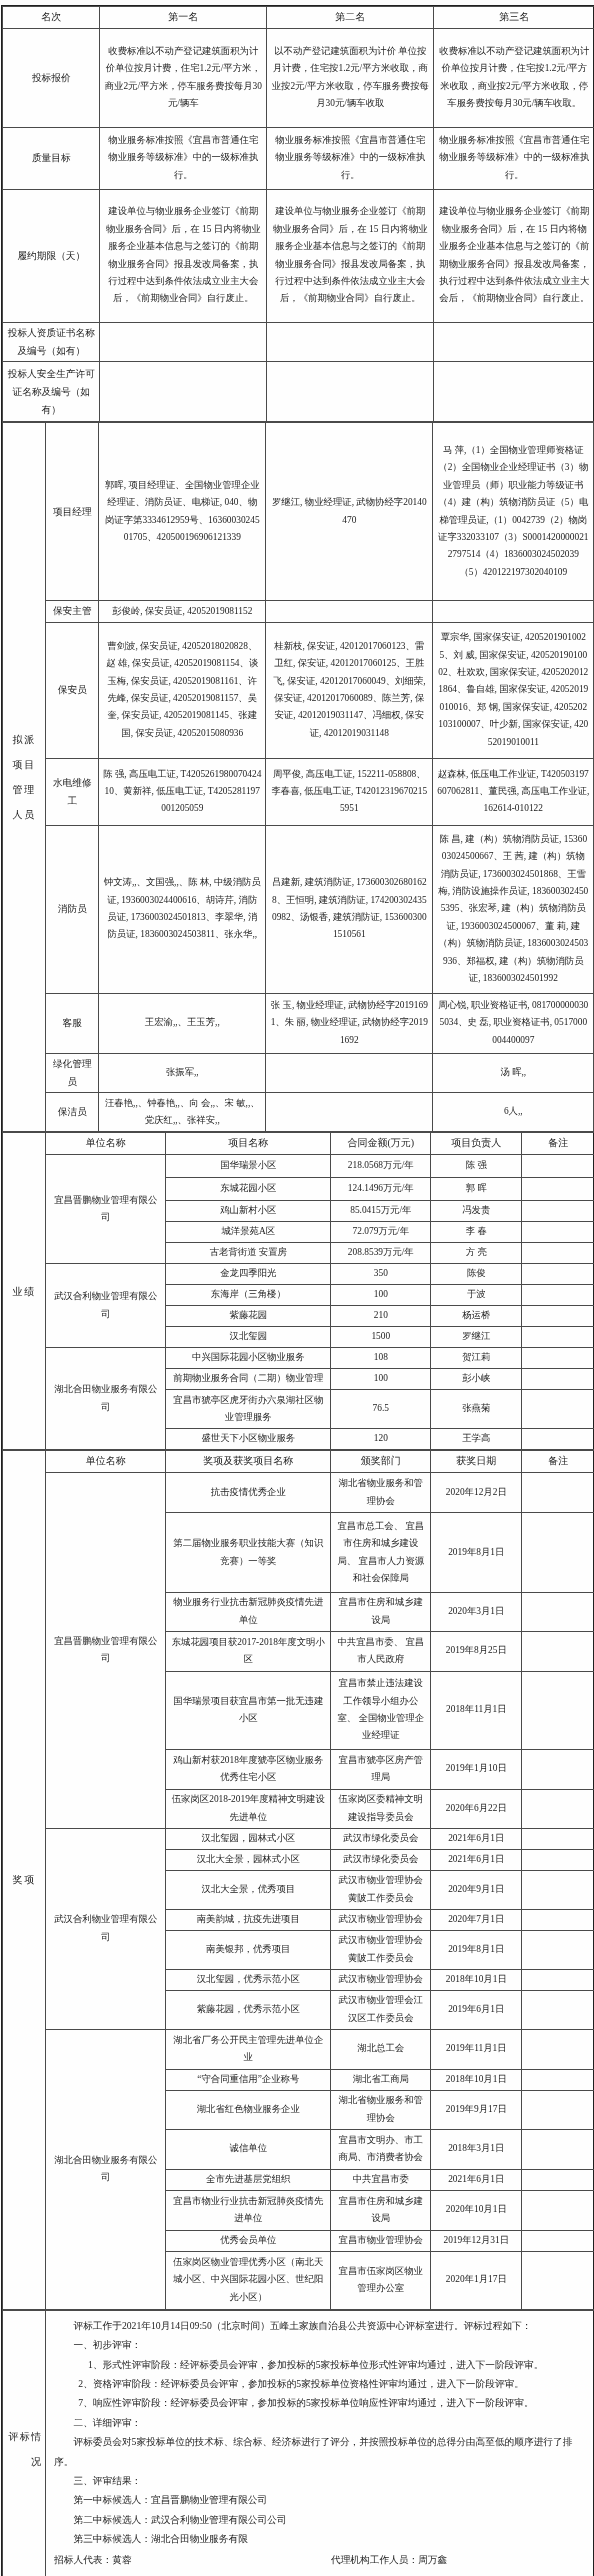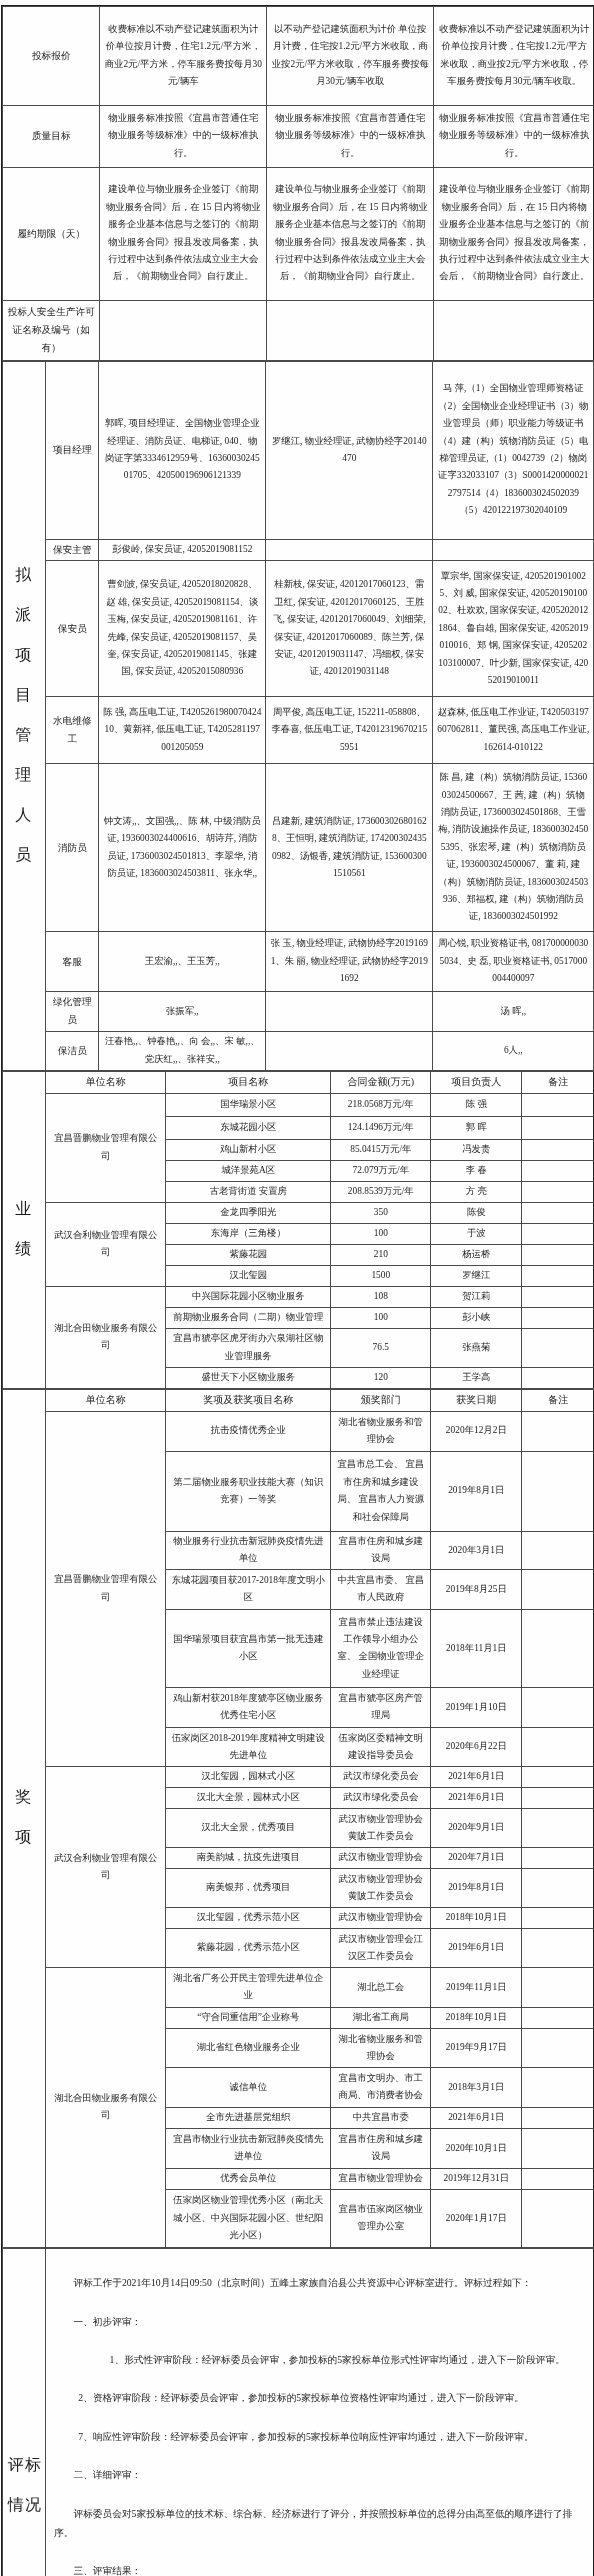--- a/index.html
+++ b/index.html
@@ -9,60 +9,72 @@
   table.sep{border-top:1.9px solid #0d0d0d;}
   td{border:0.6px solid #4a4a4a;
      font-family:"Liberation Serif","DejaVu Serif",serif;
      color:#1b1b1b;font-size:9.4px;line-height:1.85;
      text-align:center;vertical-align:middle;padding:1.3px 3.9px;
      overflow:hidden;}
   td.hd{font-size:10px;}
   td.lbl{font-size:9.7px;}
   td.val{word-break:break-all;}
   td.vlbl{padding:1.3px 1.3px;}
-  .vtext{margin:12px auto;width:26px;line-height:2.5;letter-spacing:1.9px;word-break:break-all;font-size:16px;font-family:Liberation Mono, monospace;}
+  .vtext{margin:12px auto;width:26px;line-height:2.5;letter-spacing:1.9px;word-break:break-all;font-size:10px;}
   .vtext.w3{width:36px;letter-spacing:1.3px;text-align:right;}
   td.evalcell{vertical-align:top;text-align:left;padding:5.2px 7.8px 6.5px 7.8px;}
-  .ep{text-align:left;text-indent:2em;line-height:2.0;font-size:9.7px;word-break:break-all;margin-top:19px;}
+  .ep{text-align:left;text-indent:2em;line-height:2.0;font-size:9.7px;word-break:break-all;}
   .ep.ti25{text-indent:2.5em;}
-  .ep.ti35{text-indent:3.5em;text-align:center;}
+  .ep.ti35{text-indent:3.5em;}
   .efoot{display:flex;line-height:2.0;font-size:9.7px;margin-top:1.3px;}
   .efoot .fl{flex:0 0 52%;}
   .efoot .fr{flex:1;}
 </style>
 </head>
 <body>
 
 <div class="doc">
 
   <table class="t">
     <colgroup>
         <col style="width:97px">
         <col style="width:167px">
         <col style="width:167px">
         <col style="width:161px">
       </colgroup>
     <tbody>
+        <tr style="height:15px">
+      <td class="hd">名次</td>
+      <td class="hd">第一名</td>
+      <td class="hd">第二名</td>
+      <td class="hd">第三名</td>
+    </tr>
     <tr style="height:99px">
       <td class="lbl">投标报价</td>
       <td class="val">收费标准以不动产登记建筑面积为计价单位按月计费，住宅1.2元/平方米，商业2元/平方米，停车服务费按每月30元/辆车</td>
       <td class="val">以不动产登记建筑面积为计价 单位按月计费，住宅按1.2元/平方米收取，商业按2元/平方米收取，停车服务费按每月30元/辆车收取</td>
       <td class="val">收费标准以不动产登记建筑面积为计价单位按月计费，住宅按1.2元/平方米收取，商业按2元/平方米收取，停车服务费按每月30元/辆车收取。</td>
     </tr>
     <tr style="height:62px">
       <td class="lbl">质量目标</td>
       <td class="val">物业服务标准按照《宜昌市普通住宅物业服务等级标准》中的一级标准执行。</td>
       <td class="val">物业服务标准按照《宜昌市普通住宅物业服务等级标准》中的一级标准执行。</td>
       <td class="val">物业服务标准按照《宜昌市普通住宅物业服务等级标准》中的一级标准执行。</td>
     </tr>
     <tr style="height:133px">
       <td class="lbl">履约期限（天）</td>
       <td class="val">建设单位与物业服务企业签订《前期物业服务合同》后，在 15 日内将物业服务企业基本信息与之签订的《前期物业服务合同》报县发改局备案，执行过程中达到条件依法成立业主大会后，《前期物业合同》自行废止。</td>
       <td class="val">建设单位与物业服务企业签订《前期物业服务合同》后，在 15 日内将物业服务企业基本信息与之签订的《前期物业服务合同》报县发改局备案，执行过程中达到条件依法成立业主大会后，《前期物业合同》自行废止。</td>
       <td class="val">建设单位与物业服务企业签订《前期物业服务合同》后，在 15 日内将物业服务企业基本信息与之签订的《前期物业服务合同》报县发改局备案，执行过程中达到条件依法成立业主大会后，《前期物业合同》自行废止。</td>
+    </tr>
+    <tr style="height:39px">
+      <td class="lbl">投标人资质证书名称及编号（如有）</td>
+      <td class="val"></td>
+      <td class="val"></td>
+      <td class="val"></td>
     </tr>
     <tr style="height:60px">
       <td class="lbl">投标人安全生产许可证名称及编号（如有）</td>
       <td class="val"></td>
       <td class="val"></td>
       <td class="val"></td>
     </tr>
   </tbody>
     </table>
 

